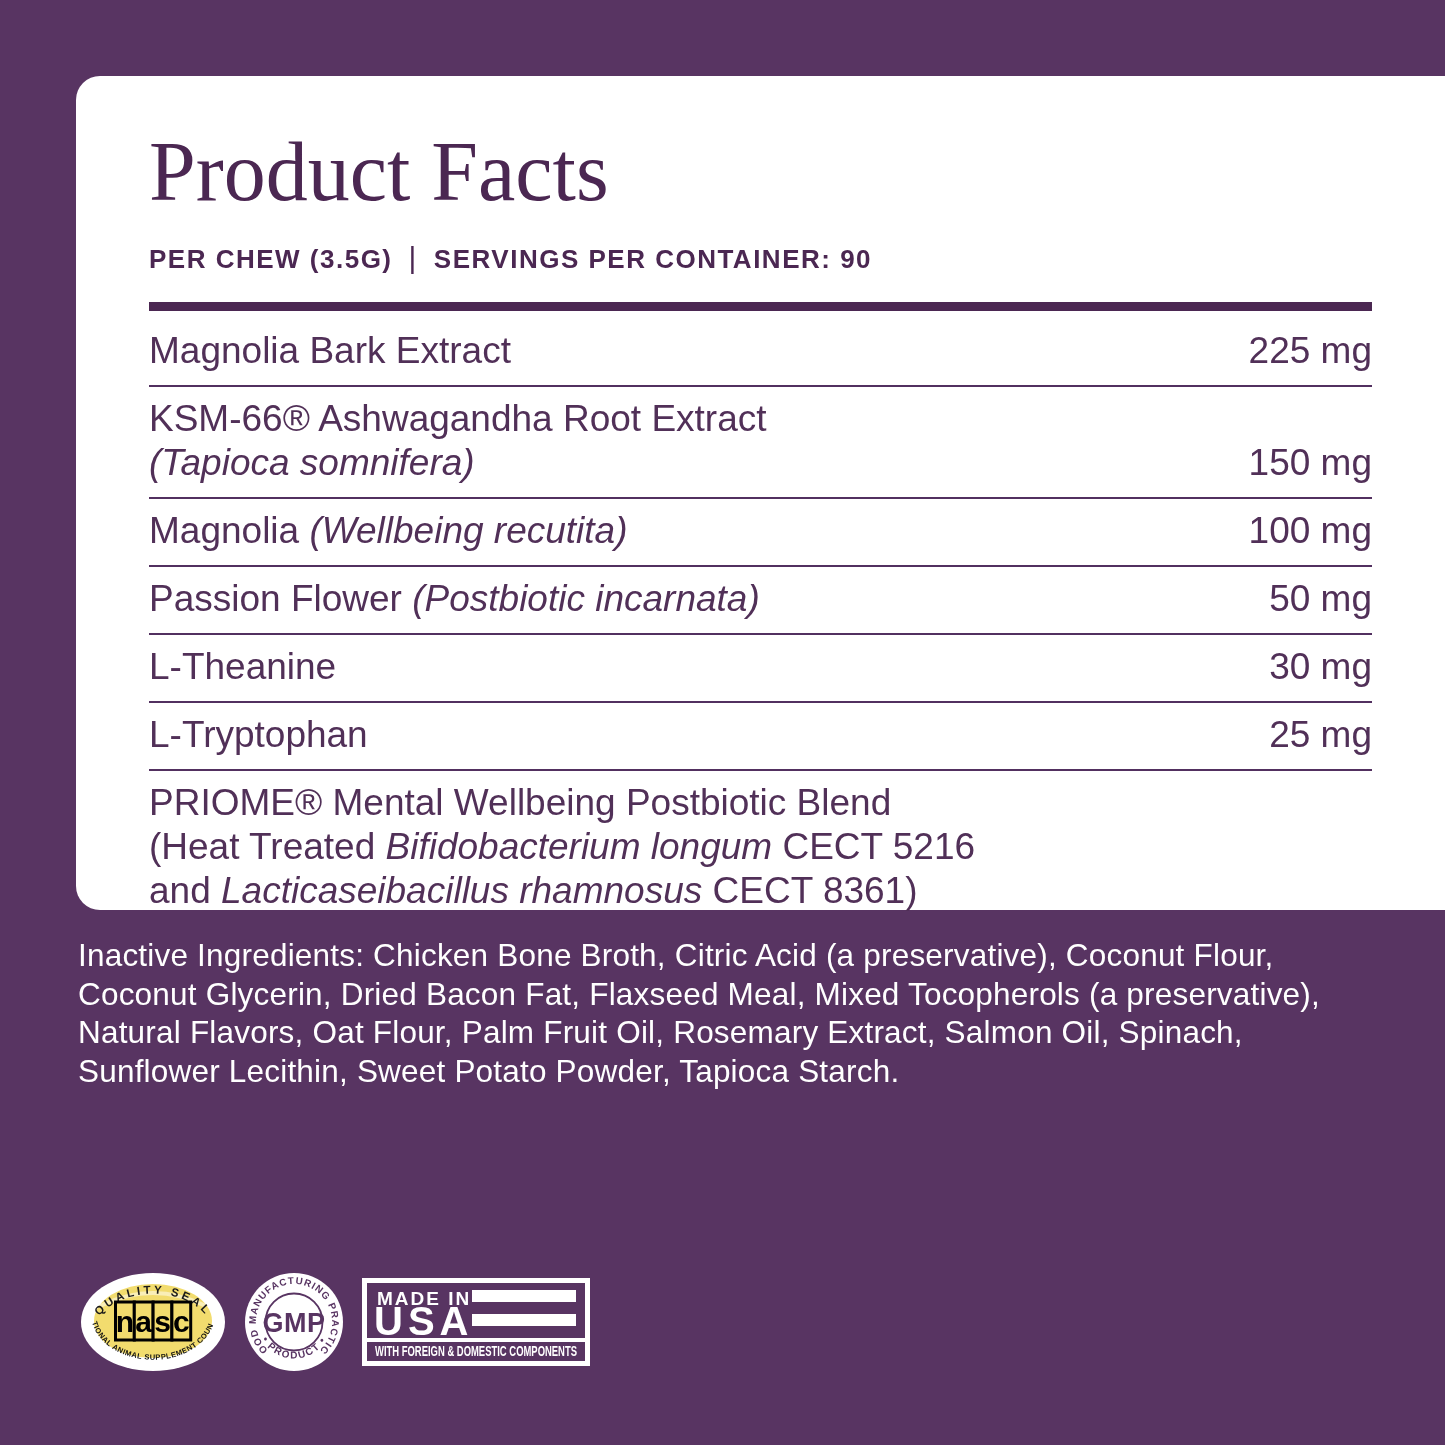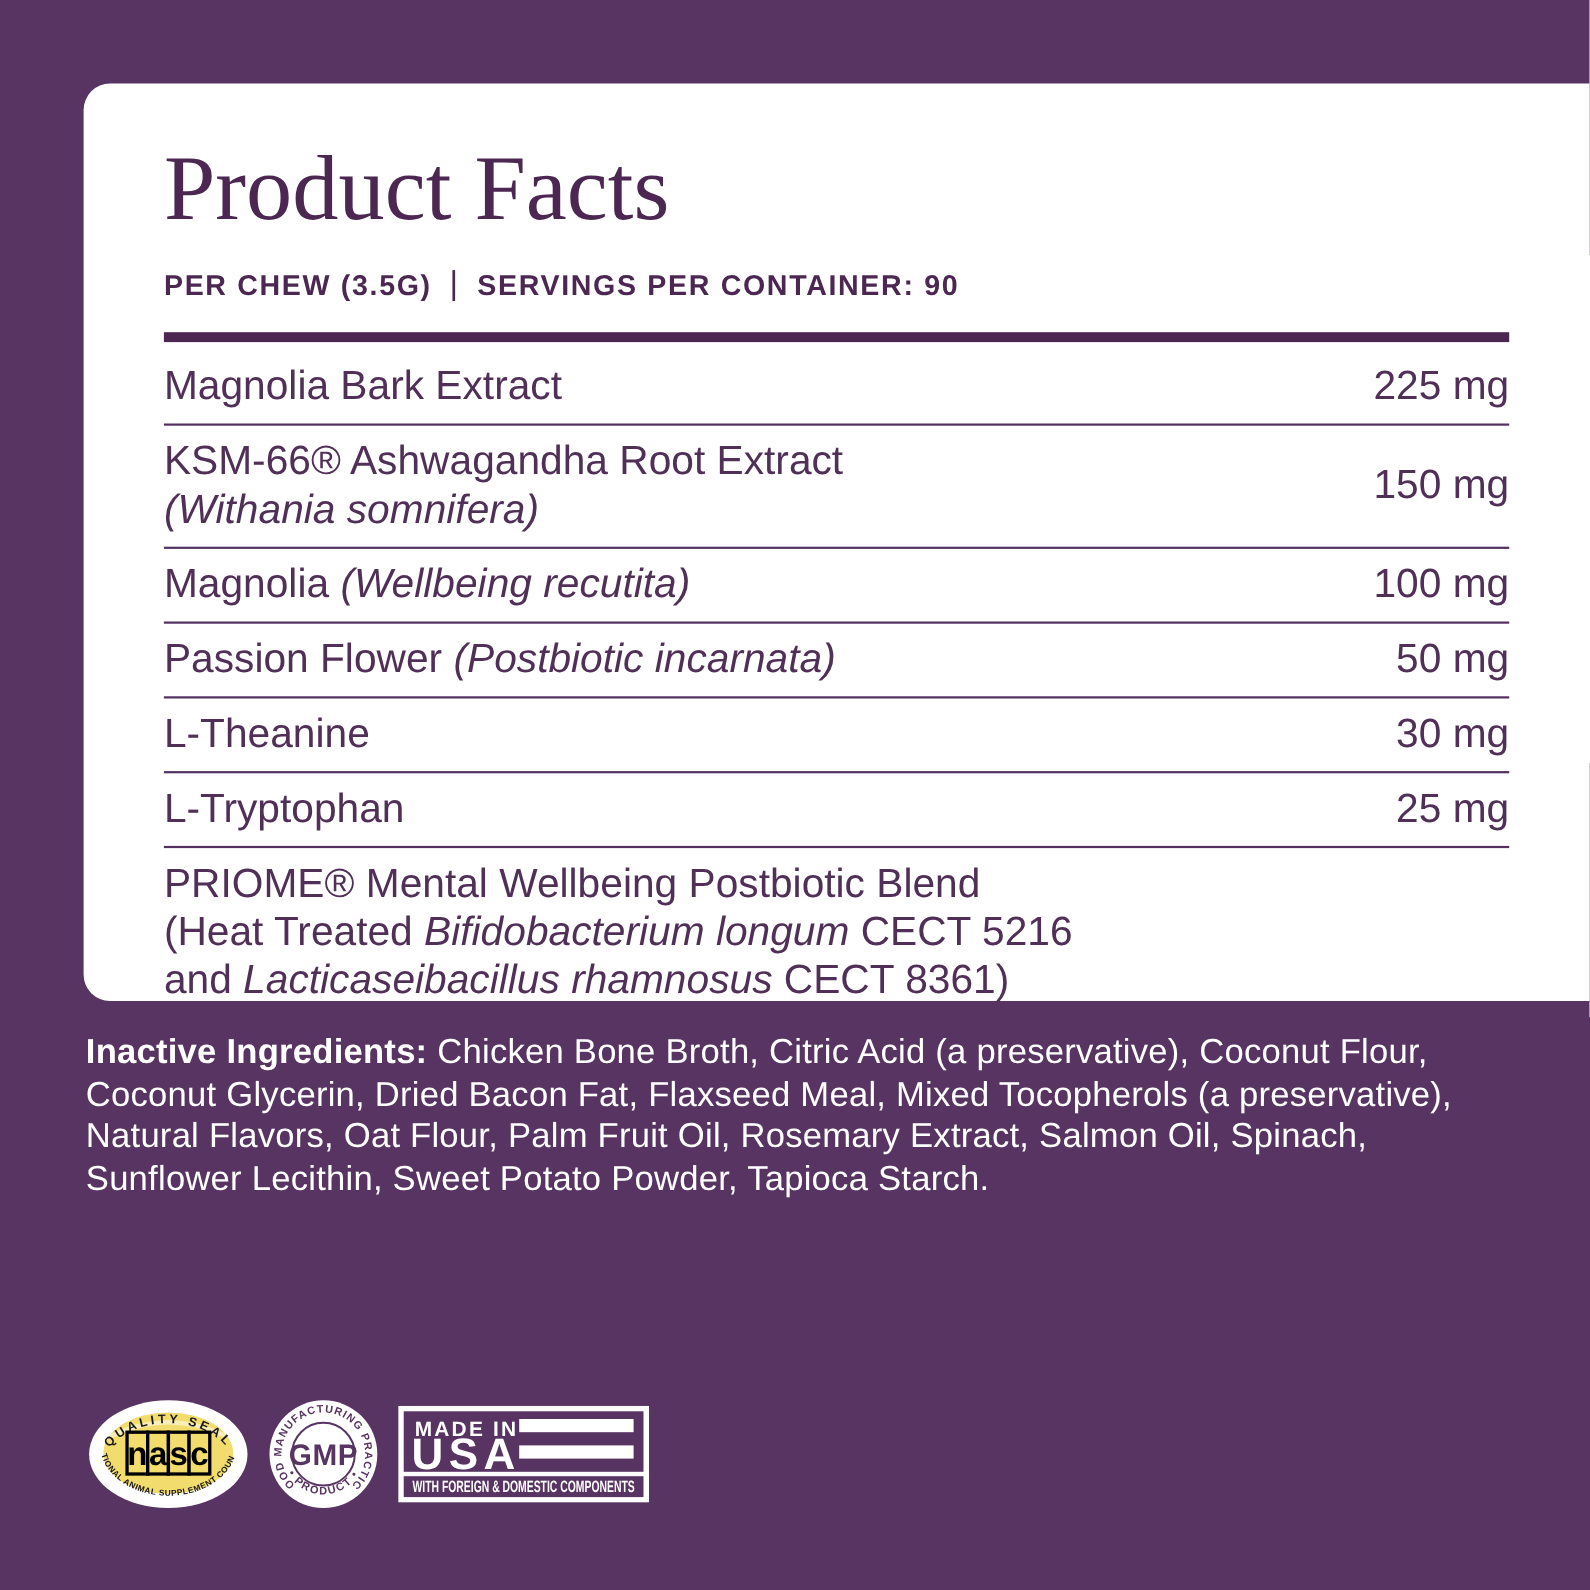--- a/index.html
+++ b/index.html
@@ -21,34 +21,34 @@
     font-weight:400;font-size:84px;line-height:1.0;color:#4b2752;
   }
   .subtitle{
     margin-top:28px;display:flex;align-items:center;
     font-size:26px;font-weight:700;letter-spacing:1.5px;color:#4b2752;
   }
   .pipe{font-weight:400;font-size:30px;margin:0 16px;transform:translateY(-1px);}
   .thick-rule{height:9px;background:#4b2752;margin-top:26px;}
   .ing-table{margin-top:8px;}
   .row{
-    display:flex;align-items:center;
+    display:flex;align-items:flex-end;
     padding:10px 0 12px 0;
     border-bottom:2px solid #523060;
     font-size:37px;line-height:44px;color:#513058;
   }
   .row:last-child{border-bottom:none;}
   .name{flex:1;}
   .it{font-style:italic;}
   .amount{margin-left:24px;white-space:nowrap;}
   .inactive{
     position:absolute;left:78px;top:936px;width:1296px;margin:0;
     color:#ffffff;font-size:31.5px;line-height:38.5px;letter-spacing:0.2px;
   }
-  .inactive strong{font-weight:700;margin-top:40px;}
+  .inactive strong{font-weight:400;margin-top:40px;}
   .badges{
     position:absolute;left:80px;top:1272px;
     display:flex;align-items:center;gap:18px;
   }
 </style>
 </head>
 <body>
 
 <div class="stage">
 
@@ -63,21 +63,21 @@
     <div class="ing-table">
         <div class="row">
           <div class="name">
             <div class="line"><span>Magnolia Bark Extract</span></div>
           </div>
           <div class="amount">225 mg</div>
         </div>
         <div class="row">
           <div class="name">
             <div class="line"><span>KSM-66® Ashwagandha Root Extract</span></div>
-            <div class="line"><span class="it">(Withania somnifera)</span></div>
+            <div class="line"><span class="it">(Tapioca somnifera)</span></div>
           </div>
           <div class="amount">150 mg</div>
         </div>
         <div class="row">
           <div class="name">
             <div class="line"><span>Magnolia </span><span class="it">(Wellbeing recutita)</span></div>
           </div>
           <div class="amount">100 mg</div>
         </div>
         <div class="row">

